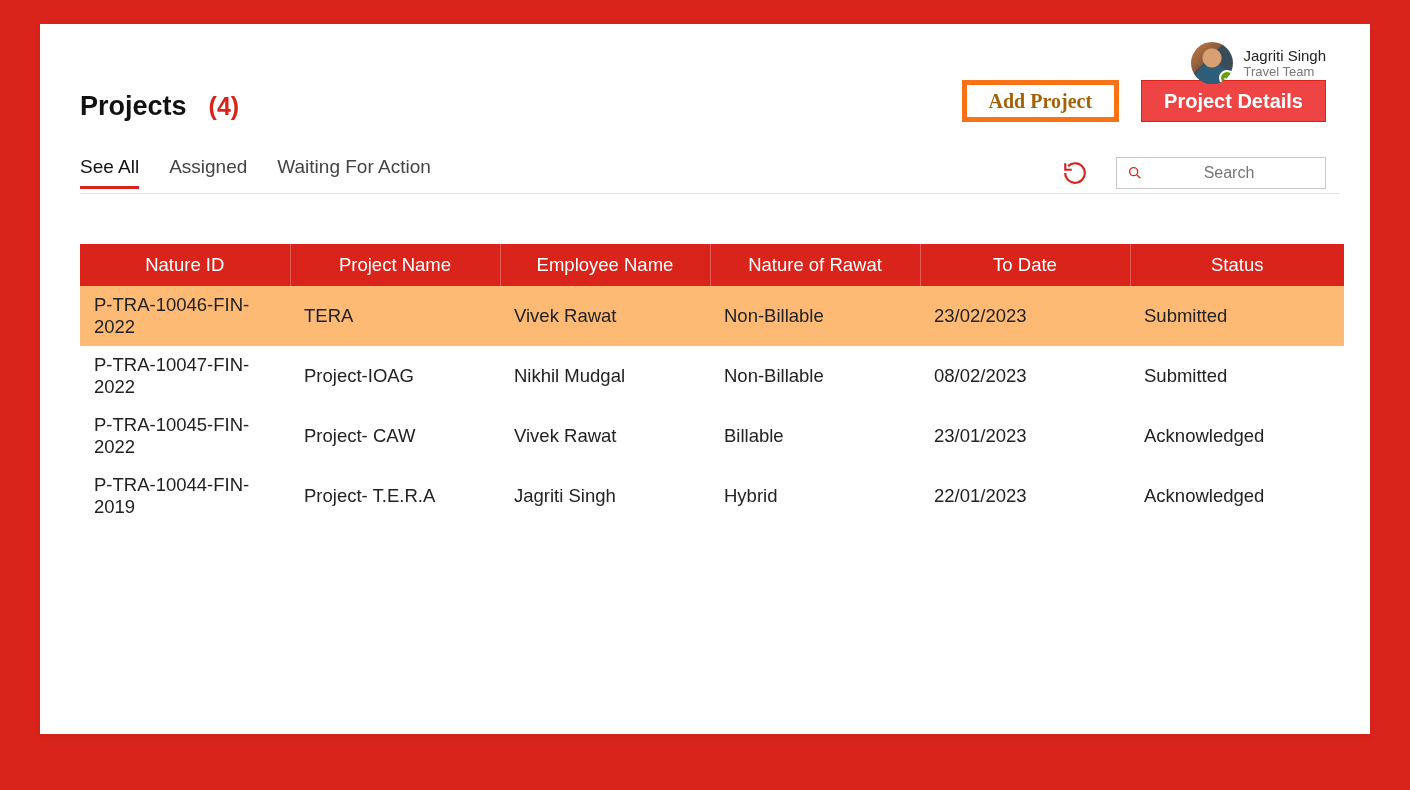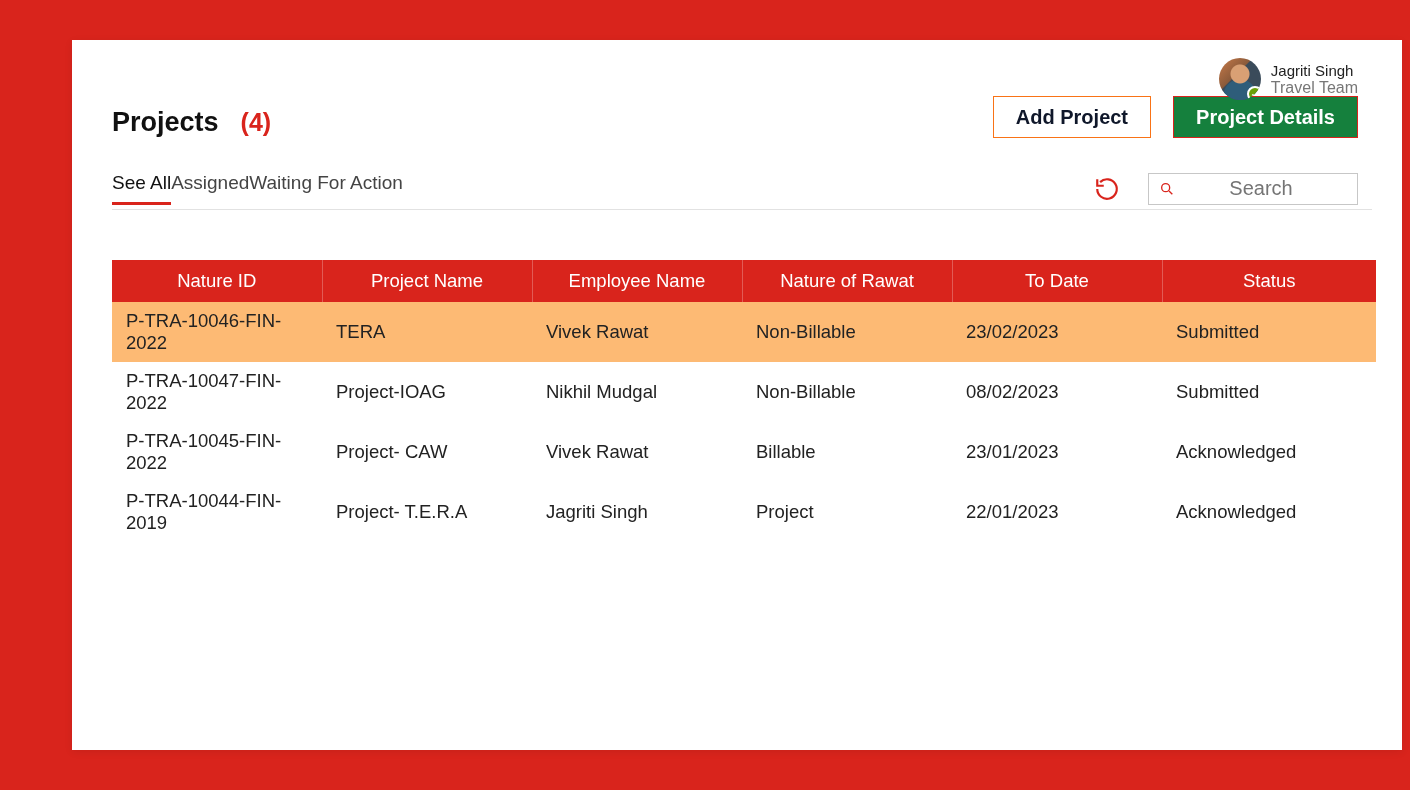--- a/index.html
+++ b/index.html
@@ -3,21 +3,21 @@
   <meta charset="utf-8">
   <style>
     * { box-sizing: border-box; margin: 0; padding: 0; }
     body {
       font-family: "Segoe UI", Arial, sans-serif;
       background: #d9241c;
       width: 1410px;
       height: 790px;
       overflow: hidden;
     }
-    .page-wrap { padding: 40px 20px 20px 40px; margin-left: 32px; }
+    .page-wrap { padding: 24px 20px 20px 40px; }
     .card {
       background: #fff;
       width: 1330px;
       height: 710px;
       box-shadow: 0 2px 8px rgba(0,0,0,0.08);
       position: relative;
       padding: 20px 30px 30px 40px;
     }
 
     
@@ -40,54 +40,54 @@
       position: absolute; right: -2px; bottom: -2px;
       width: 16px; height: 16px; border-radius: 50%;
       background: #6aa007; border: 2px solid #fff;
     }
     .avatar-status::after{
       content:""; position:absolute; left:3px; top:4px;
       width:5px; height:2px; border-left:2px solid #fff; border-bottom:2px solid #fff;
       transform: rotate(-45deg);
     }
     .user-text .uname { font-size: 15px; color:#222; }
-    .user-text .urole { font-size: 16px; color:#777; }
+    .user-text .urole { font-size: 13px; color:#777; }
 
     
     .title-row {
       display:flex; align-items:flex-end; justify-content:space-between;
       margin-top: 36px;
     }
     .title { font-size: 27px; font-weight: 700; color:#111; display:flex; gap:22px; align-items:center;}
     .title .count { color:#d9241c; font-weight:600; font-size:25px; }
     .title-buttons { display:flex; gap:22px; align-items:center; margin-right:14px;}
     .btn {
       height: 42px; padding: 0 22px; font-size: 20px; font-weight:600;
       display:flex; align-items:center; justify-content:center; cursor:pointer;
       white-space: nowrap;
     }
-    .btn-outline { color:#0f172a; background:#fff; border:1px solid #f97316; }
-    .btn-primary { color:#fff; background:#15803d; border:1px solid #d9241c; }
+    .btn-outline { color:#a16207; background:#fff; border:5px solid #f97316;font-family:Liberation Serif, serif; }
+    .btn-primary { color:#fff; background:#ef4444; border:1px solid #d9241c; }
 
     
     .tabs-row {
       display:flex; align-items:center; justify-content:space-between;
       margin-top: 34px; border-bottom: 0;
     }
-    .tabs { display:flex; font-size:19px; color:#444;justify-content:center; }
+    .tabs { display:flex; gap:30px; font-size:19px; color:#444;justify-content:center; }
     .tab { padding-bottom: 8px; border-bottom: 3px solid transparent; cursor:pointer;}
     .tab.active { color:#111; border-bottom-color:#d9241c; font-weight:500;}
     .tools { display:flex; align-items:center; gap:28px; margin-right:14px;}
     .refresh-icon { width:26px; height:26px; display:block; cursor:pointer;}
     .search-box {
       width:210px; height:32px; border:1px solid #c7c7c7;
       display:flex; align-items:center; padding:0 10px;
     }
     .search-box svg{ width:16px; height:16px; flex-shrink:0;}
-    .search-input { border:none; outline:none; font-size:20px; width:100%; text-align:center; color:#555;}
+    .search-input { border:none; outline:none; font-size:16px; width:100%; text-align:center; color:#555;}
 
     .divider { margin-top: 4px; border-top:1px solid #e2e2e2; }
 
     
     .table { width: 1264px; border-collapse: collapse; margin-top: 50px; font-size: 18.5px;}
     .table thead th {
       background:#d9241c; color:#fff; font-weight:500; padding:10px 14px; text-align:center;
     }
     .table thead th + th { border-left: 1px solid rgba(255,255,255,0.25); }
     .col-id{width:210px;} .col-name{width:210px;} .col-emp{width:210px;}
@@ -185,21 +185,21 @@
             <td>Project- CAW</td>
             <td>Vivek Rawat</td>
             <td>Billable</td>
             <td>23/01/2023</td>
             <td>Acknowledged</td>
           </tr>
           <tr>
             <td>P-TRA-10044-FIN-2019</td>
             <td>Project- T.E.R.A</td>
             <td>Jagriti Singh</td>
-            <td>Project</td>
+            <td>Hybrid</td>
             <td>22/01/2023</td>
             <td>Acknowledged</td>
           </tr>
         </tbody>
     </table>
 
   </div>
 </div>
 
 </body></html>

